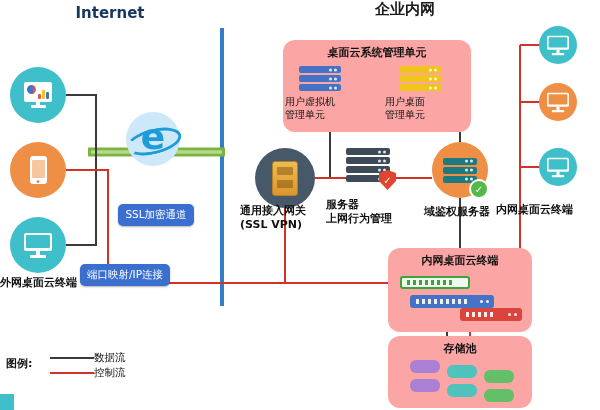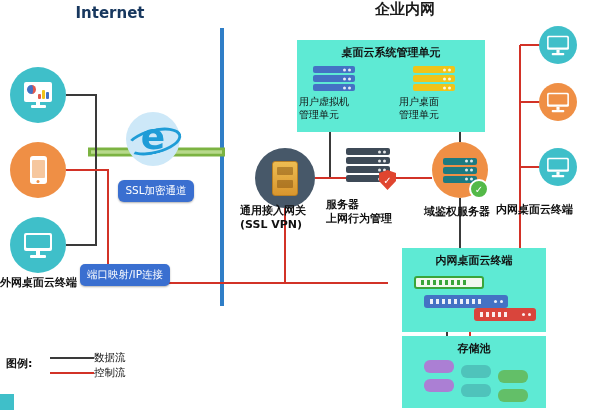--- a/index.html
+++ b/index.html
@@ -24,21 +24,21 @@
   .c-orange{background:#ef8f45;color:#ef8f45;}
   .c-slate{background:#475869;color:#475869;}
   .c-ie{background:#cde8f8;}
   .sz56{width:56px;height:56px;} .sz54{width:54px;height:54px;}
   .sz60{width:60px;height:60px;} .sz38{width:38px;height:38px;}
   
   .node-label{position:absolute;font-weight:bold;font-size:11px;line-height:1.25;text-align:left;color:#111;z-index:3;}
   .badge{position:absolute;background:#3a6fd0;color:#fff;font-size:10.5px;line-height:1.3;
          border-radius:5px;padding:4px 7px;text-align:center;z-index:4;box-shadow:0 1px 2px rgba(0,0,0,.3);}
   
-  .gbox{position:absolute;background:#5eead4;border-radius:0;z-index:2;margin-left:14px;}
+  .gbox{position:absolute;background:#fca5a5;border-radius:12px;z-index:2;}
   .gbox-title{font-weight:bold;font-size:11px;text-align:center;padding-top:5px;color:#111;}
   
   .mon{position:relative;width:28px;}
   .mon .scr{position:relative;width:28px;height:18px;background:#fff;border-radius:2px;}
   .mon .scr::after{content:'';position:absolute;left:2px;right:2px;top:2px;bottom:3px;background:currentColor;border-radius:1px;}
   .mon .stand{width:4px;height:4px;background:#fff;margin:0 auto;}
   .mon .base{width:16px;height:3px;background:#fff;border-radius:1px;margin:0 auto;}
   .mon-sm{transform:scale(.78);}
   
   .dash{position:relative;width:28px;}
@@ -162,21 +162,21 @@
         <div class="base"></div>
     </div>
   </div>
   <div class="node-label" style="left:0px;top:276px;width:96px;">外网桌面云终端</div>
 
   <div class="circle c-ie sz54" style="left:126px;top:112px;">
     <span class="ie-e">e</span>
     <i class="ie-ring"></i>
   </div>
 
-  <div class="badge" style="left:118px;top:180px;width:62px;border-radius:6px;">SSL加密通道</div>
+  <div class="badge" style="left:118px;top:204px;width:62px;">SSL加密通道</div>
   <div class="badge" style="left:80px;top:264px;">端口映射/IP连接</div>
 
   <div class="circle c-slate sz60" style="left:255px;top:148px;">
     <div class="door"></div>
   </div>
   <div class="node-label" style="left:240px;top:204px;width:90px;">
     <span style="display:block;">通用接入网关</span>
     <span style="display:block;">(SSL VPN)</span>
   </div>
 

